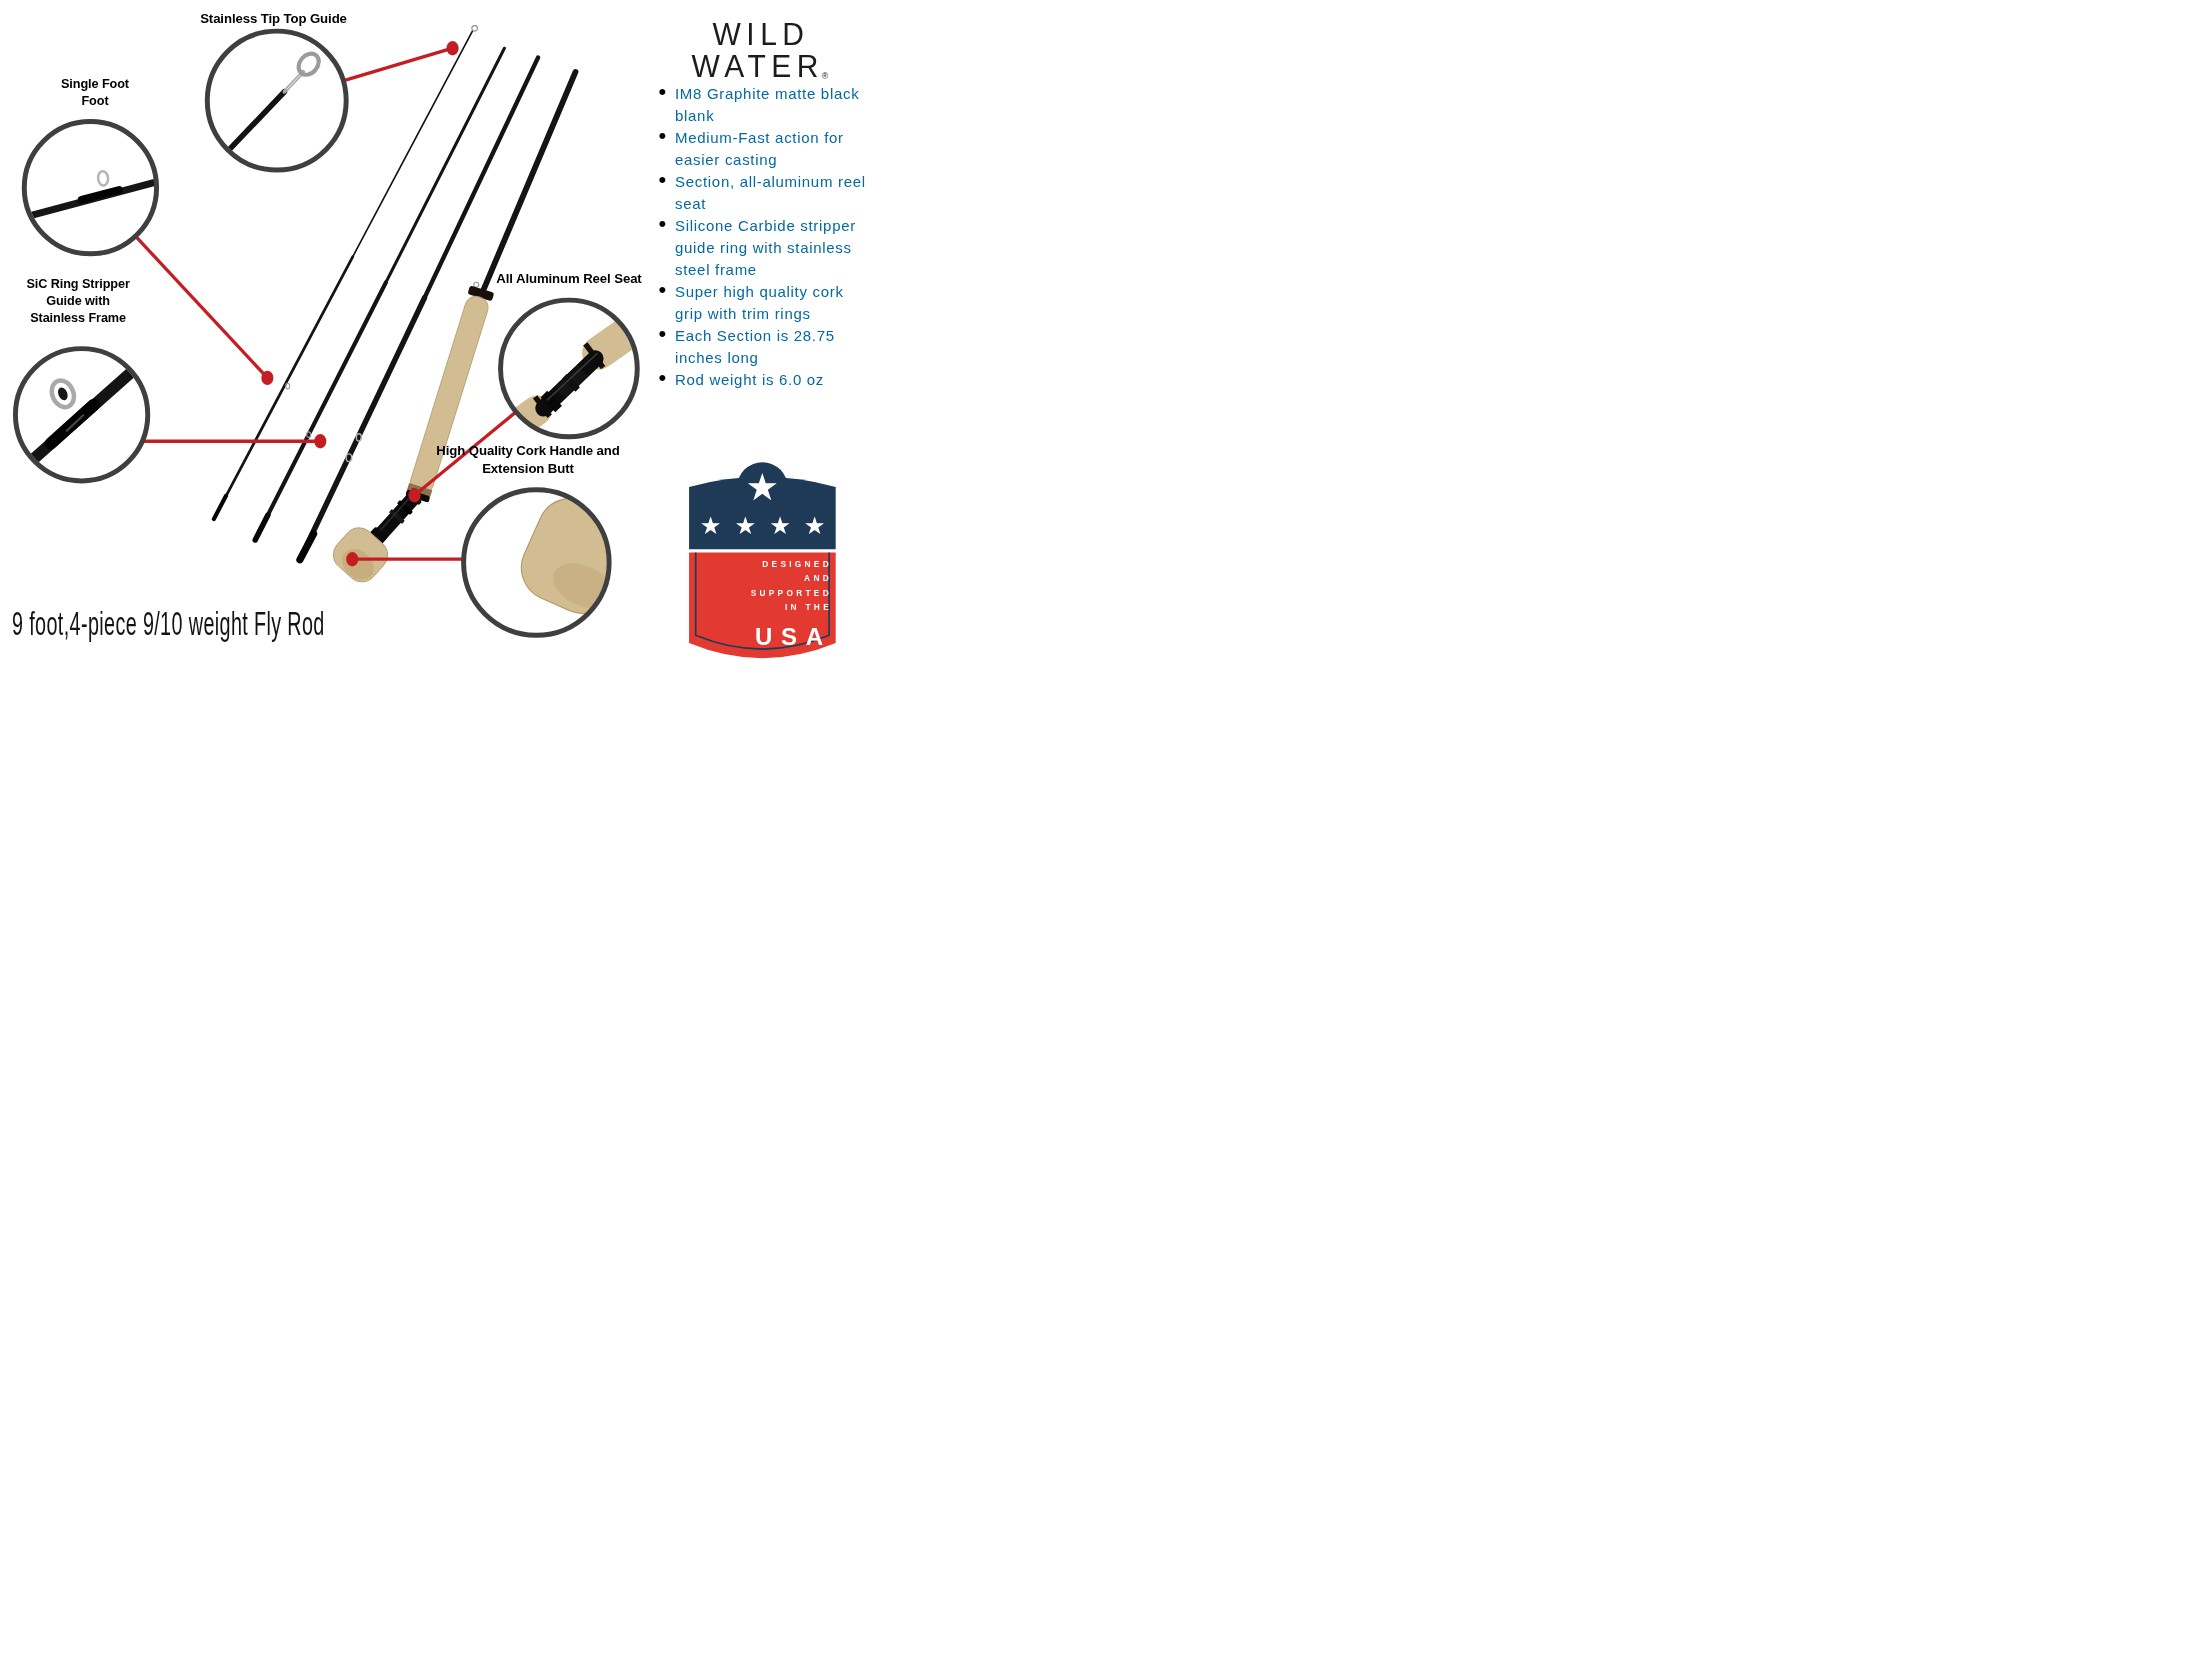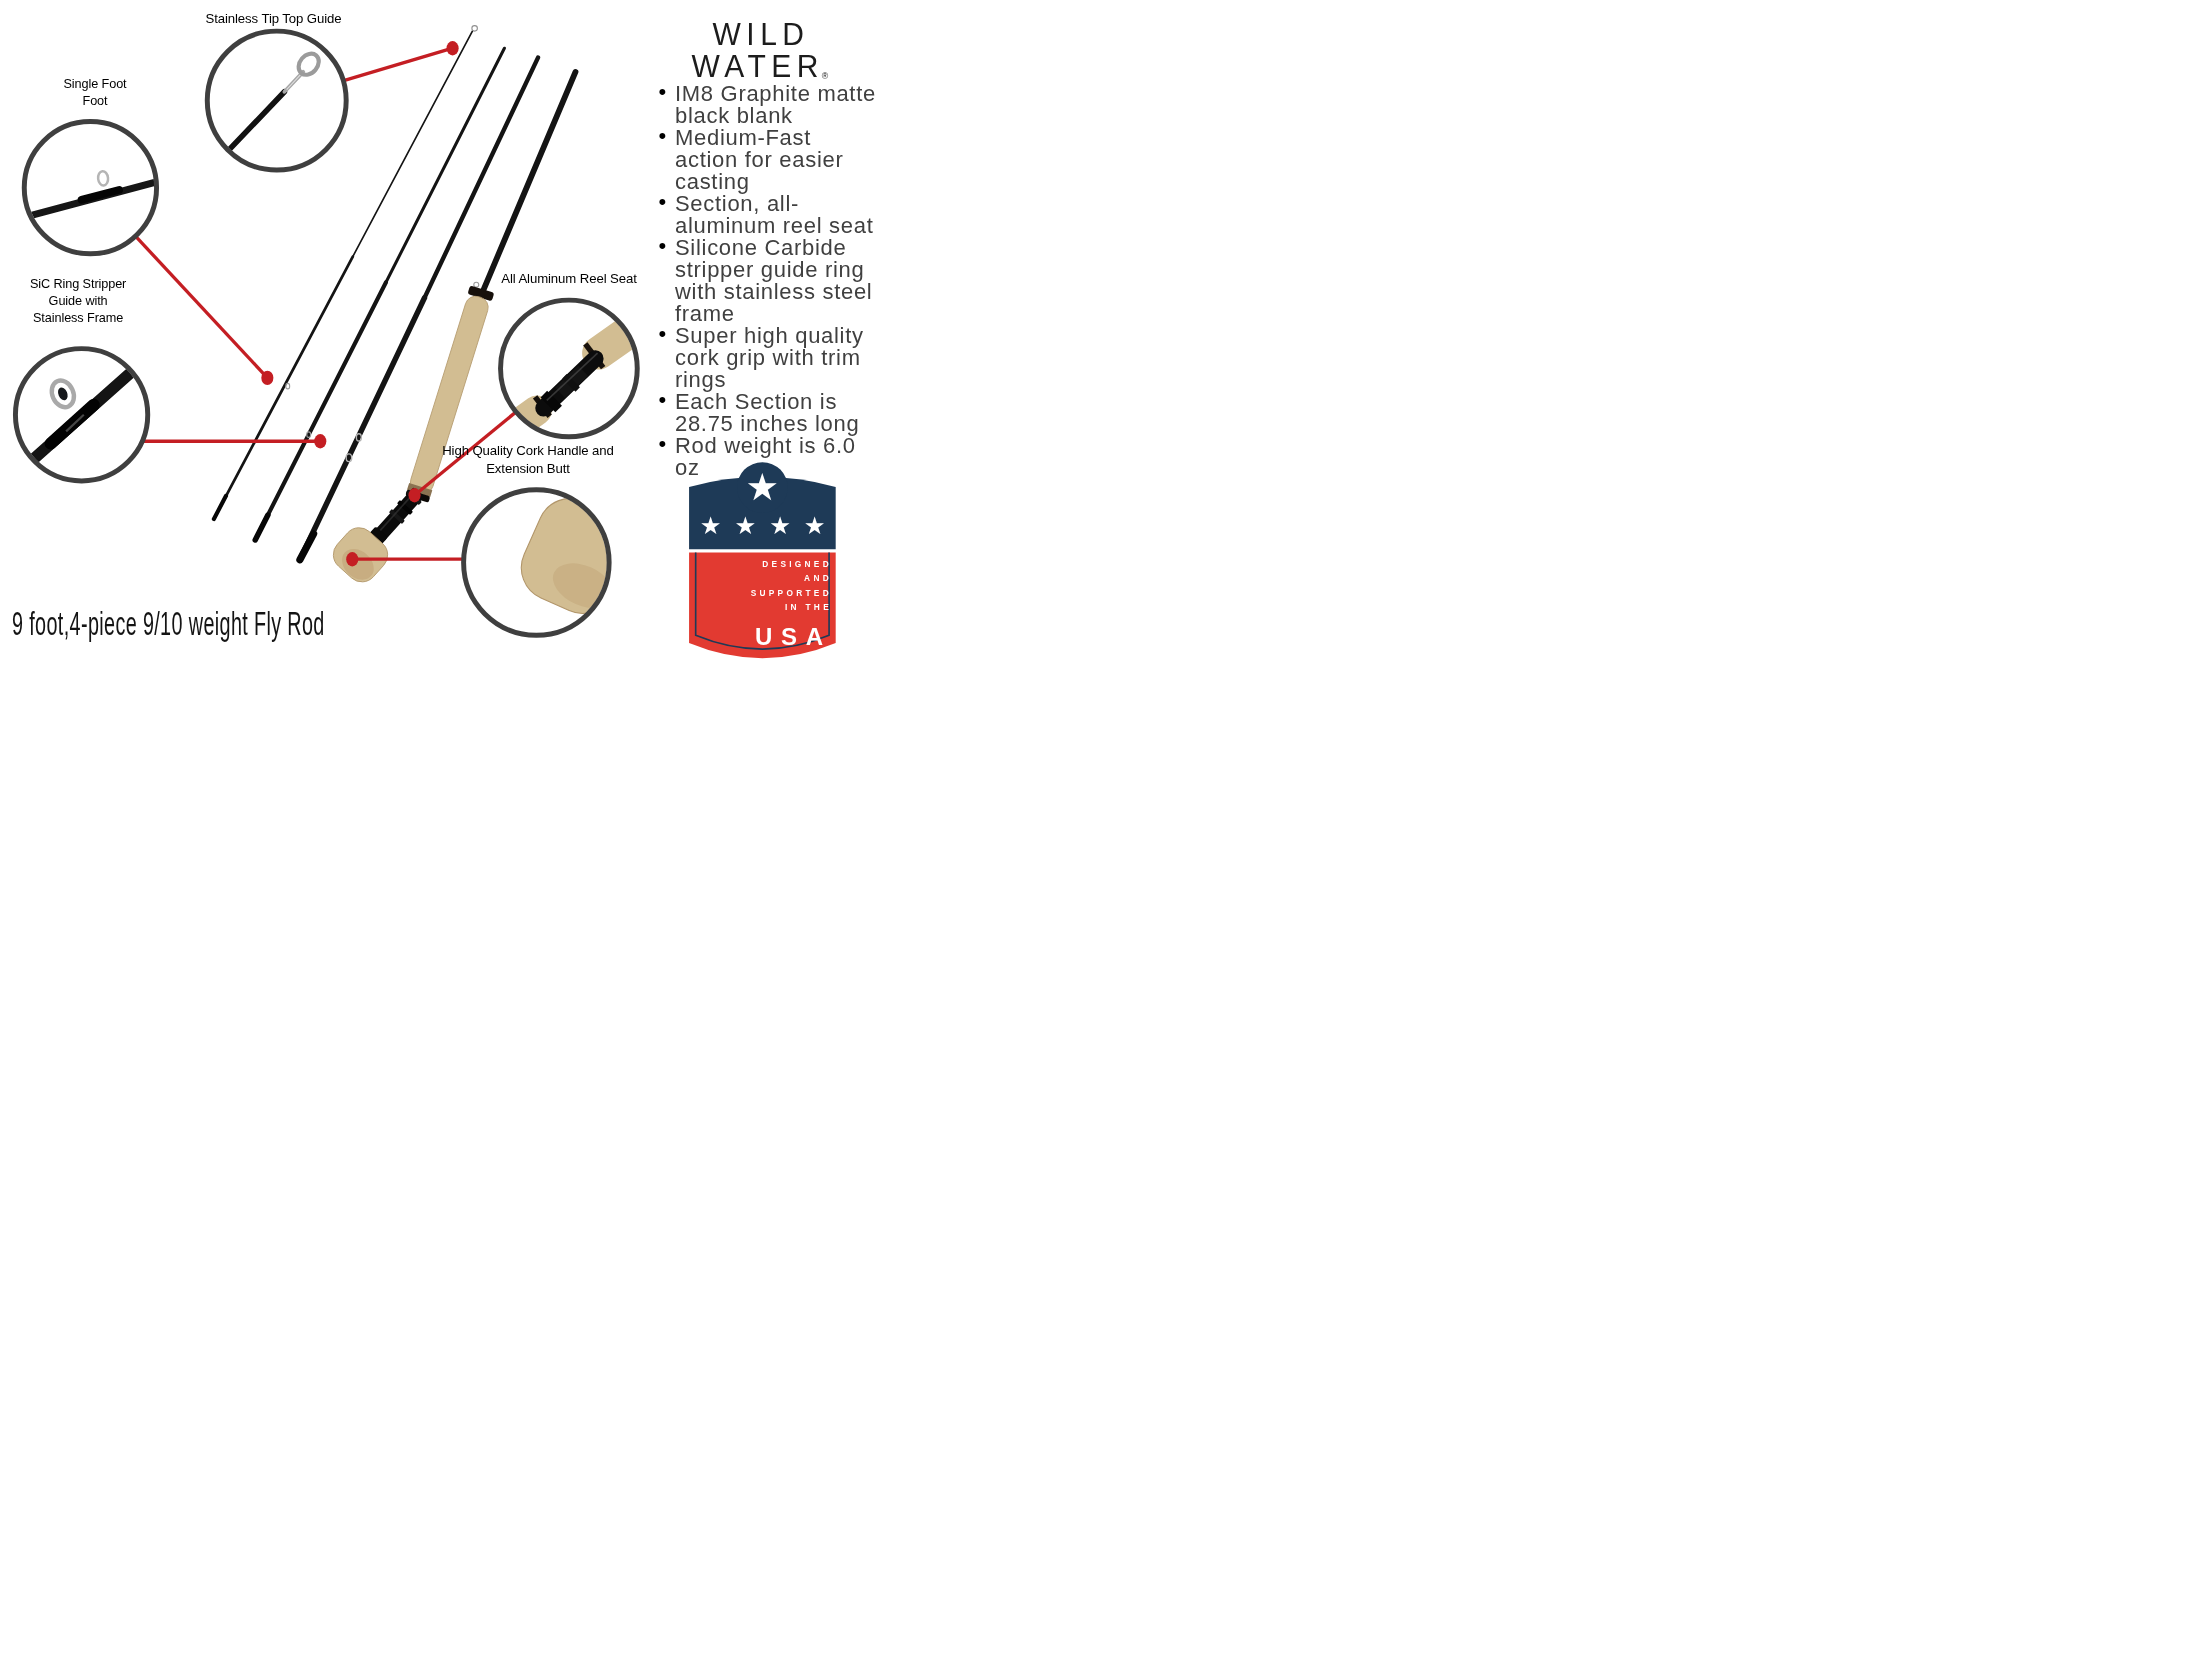--- a/index.html
+++ b/index.html
@@ -3,40 +3,40 @@
 <meta charset="utf-8">
 <style>
   html,body{margin:0;padding:0;background:#ffffff;}
   body{width:882px;height:662px;position:relative;overflow:hidden;
        font-family:"Liberation Sans",sans-serif;color:#111;}
   .stage{position:absolute;left:0;top:0;width:882px;height:662px;}
   svg{position:absolute;left:0;top:0;}
 
   
   .label{position:absolute;text-align:center;color:#000;
-         font-weight:normal;letter-spacing:-0.1px;z-index:3;}
+         font-weight:bold;letter-spacing:-0.1px;z-index:3;}
   .label .ln{display:block;}
   #lbl-tip{left:180px;top:11px;width:187px;font-size:13.2px;}
   #lbl-singlefoot{left:29px;top:76px;width:132px;font-size:12.7px;line-height:17px;}
   #lbl-sic{left:1.1px;top:276px;width:154px;font-size:12.7px;line-height:17px;}
   #lbl-reelseat{left:474px;top:271px;width:190px;font-size:13.2px;white-space:nowrap;}
   #lbl-cork{left:427px;top:442px;width:202px;font-size:13.2px;line-height:18px;}
 
   
   .logo{position:absolute;left:672px;top:19px;width:178px;text-align:center;
         font-size:30px;line-height:30px;letter-spacing:5.5px;color:#1c1c1c;
         font-weight:normal;z-index:3;transform:scaleY(1.06);transform-origin:top center;}
   .logo .reg{font-size:8.8px;letter-spacing:0;vertical-align:baseline;
              position:relative;top:2.2px;left:-2.2px;}
 
   
   .features{position:absolute;left:653px;top:83px;width:223px;z-index:3;}
   .features ul{margin:0;padding:0 0 0 22px;list-style:none;}
-  .features li{position:relative;font-size:22px;line-height:22px;
-               letter-spacing:0.7px;color:#404040;}
+  .features li{position:relative;font-size:15px;line-height:22px;
+               letter-spacing:0.7px;color:#0369a1;}
   .features li::before{content:"\2022";position:absolute;left:-16.5px;top:-1.7px;
                font-size:22px;color:#000;}
 
   
   .badge-text{position:absolute;left:694px;top:557px;width:138px;text-align:right;
               color:#ffffff;z-index:3;}
   .badge-text .bline{display:block;font-size:8.3px;font-weight:bold;
               letter-spacing:3.3px;line-height:14.3px;text-indent:1.7px;}
   .badge-text .busa{display:block;font-size:24px;font-weight:bold;
               letter-spacing:8.8px;line-height:25px;margin-top:10px;text-indent:4.4px;}

